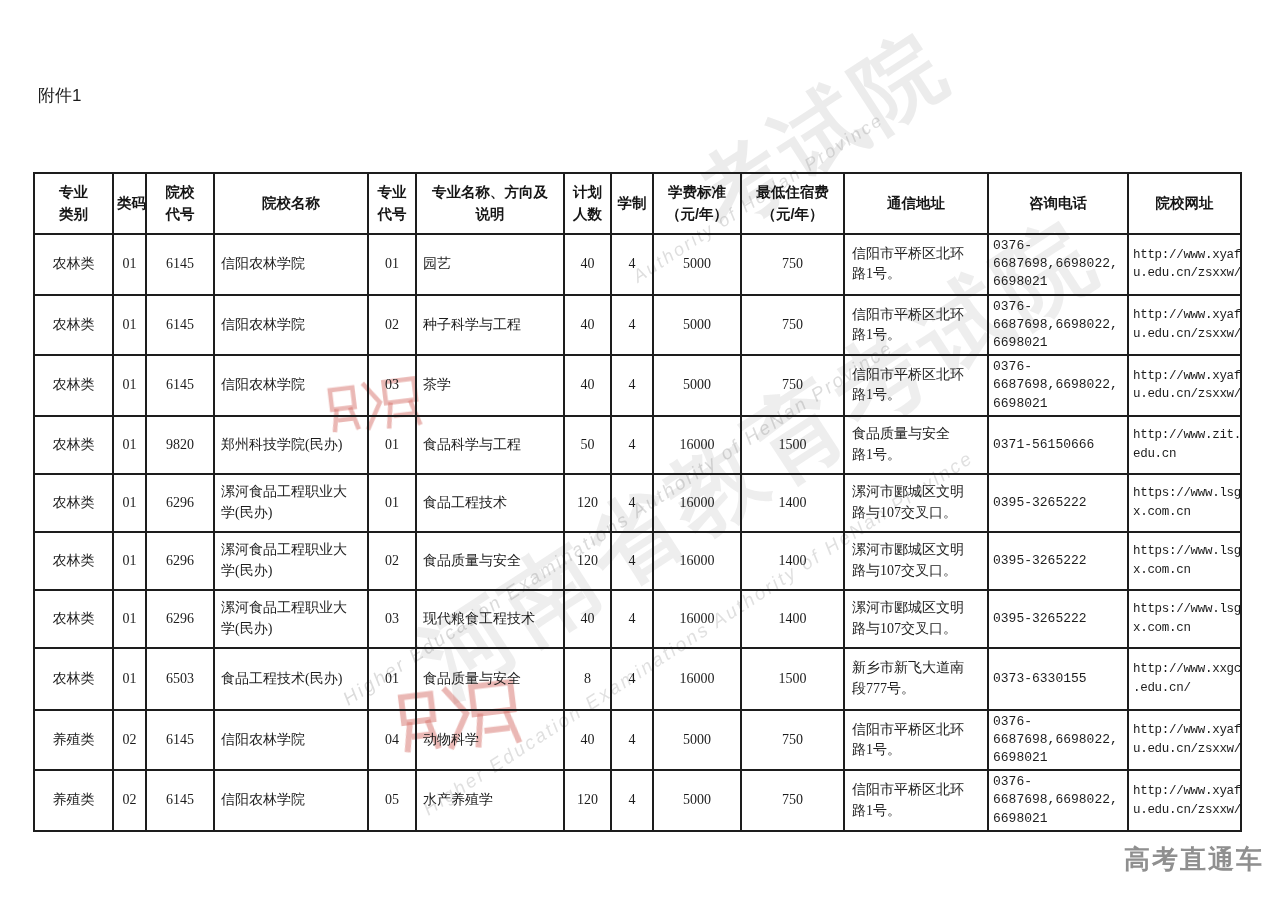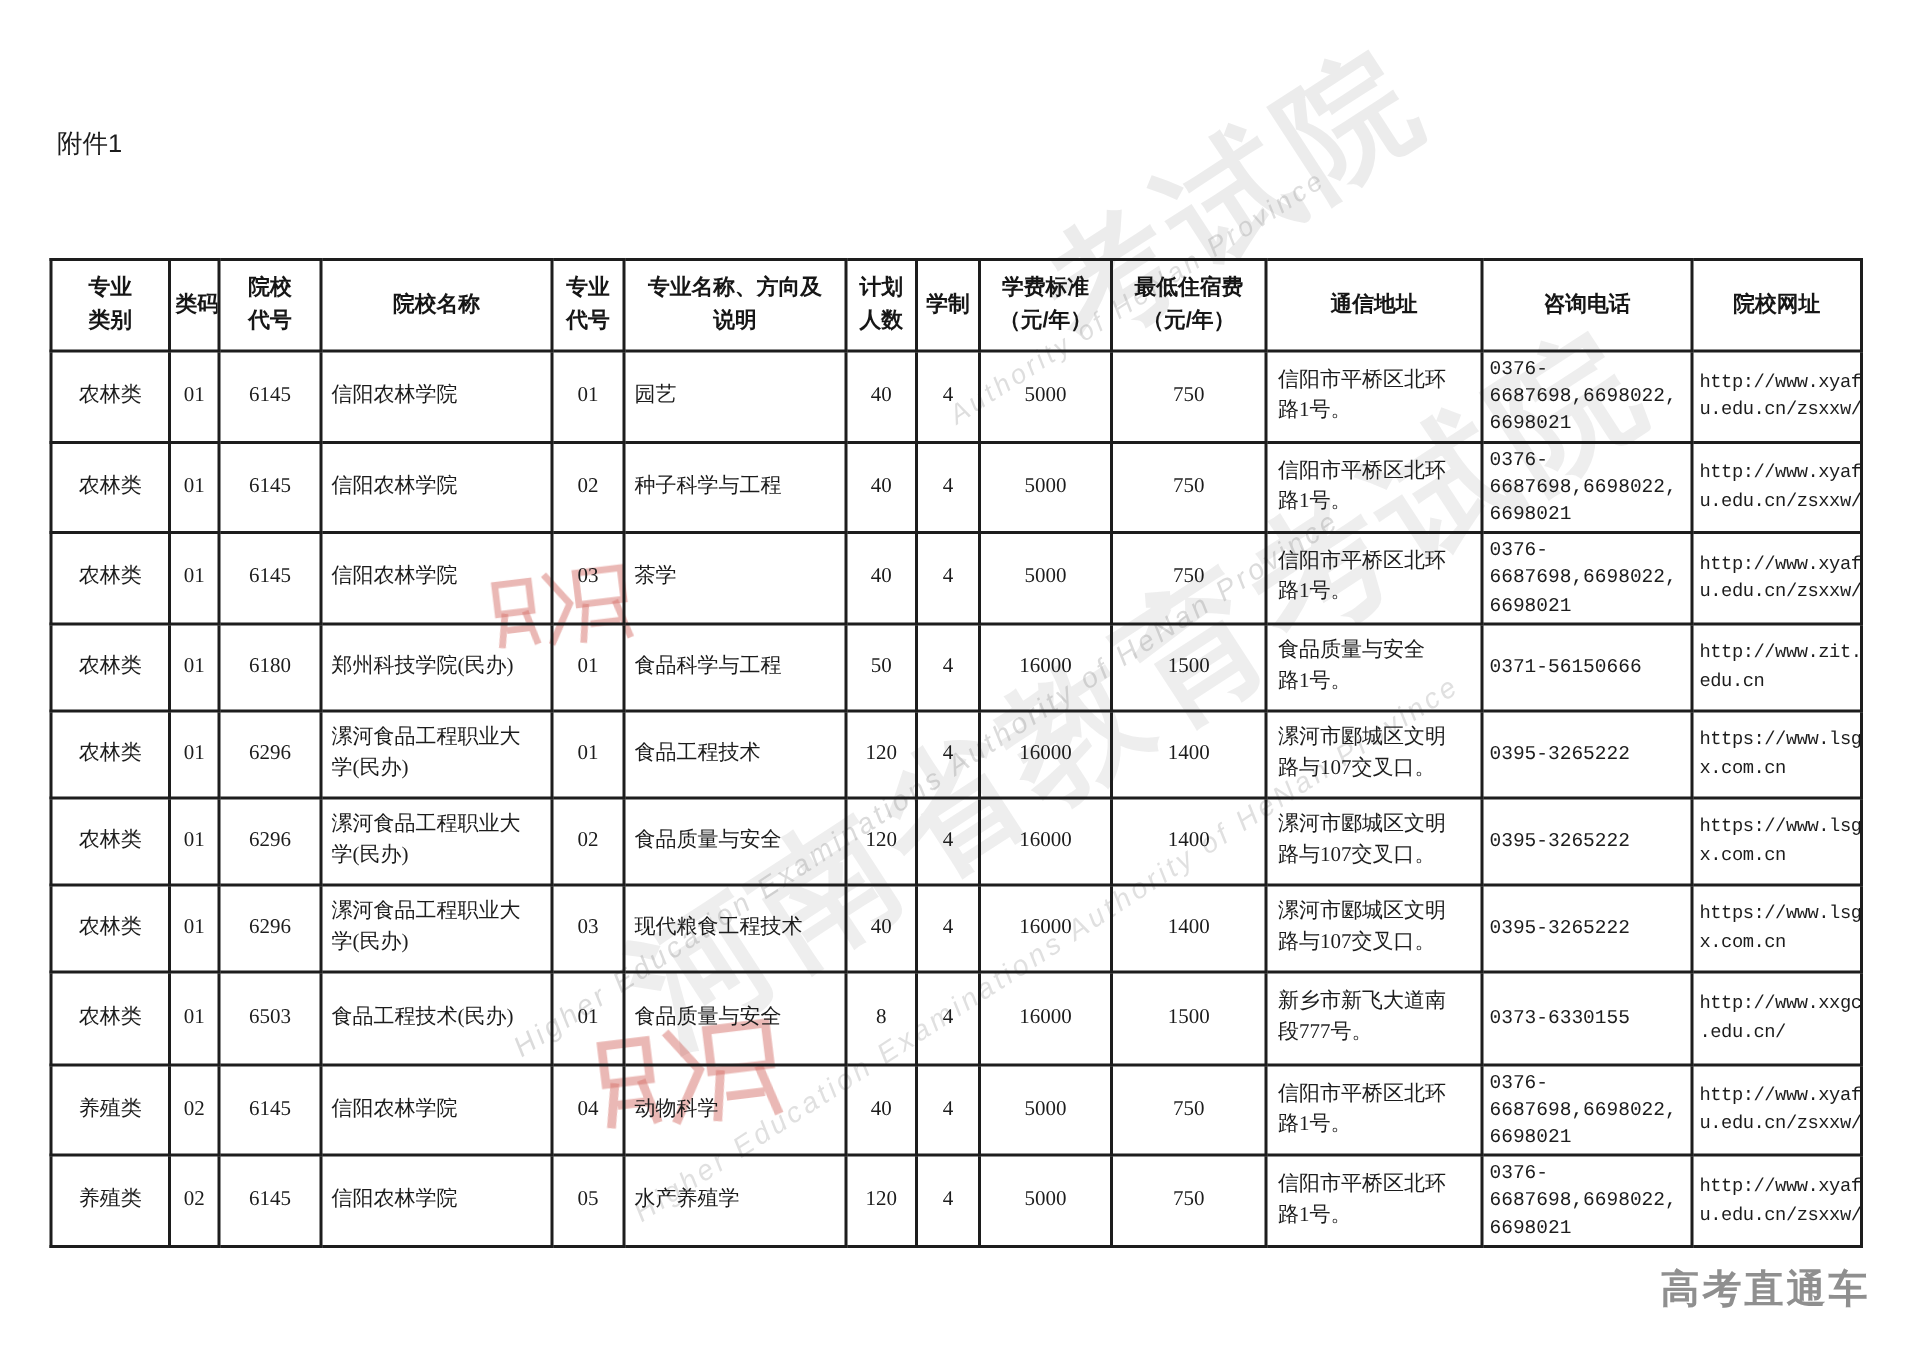--- a/index.html
+++ b/index.html
@@ -62,21 +62,21 @@
            font-size:13px; line-height:1.4; }
   td.c12 { text-align:left; padding-left:4px; font-family:"Liberation Mono","DejaVu Sans Mono",monospace;
            font-size:12.5px; letter-spacing:-0.3px; line-height:1.5; }
 
   
   .page-info {
     position:absolute; left:0; top:853px; width:1160px; text-align:center;
     font-size:13.5px; color:#222; z-index:2;
   }
   .brand {
-    position:absolute; right:33px; top:842px; font-size:26px; font-weight:bold;
+    position:absolute; right:16px; top:842px; font-size:26px; font-weight:bold;
     letter-spacing:2px; color:#8f8f8f; z-index:2;
     font-family:"Liberation Sans","DejaVu Sans",sans-serif;
   }
 </style>
 </head>
 <body>
 
 <div class="page">
 
   <div class="wm-layer">
@@ -206,21 +206,21 @@
 路1号。</td>
             <td class="c11">0376-
 6687698,6698022,
 6698021</td>
             <td class="c12">http://www.xyaf
 u.edu.cn/zsxxw/</td>
           </tr>
           <tr>
             <td class="c0">农林类</td>
             <td class="c1">01</td>
-            <td class="c2">6180</td>
+            <td class="c2">9820</td>
             <td class="c3">郑州科技学院(民办)</td>
             <td class="c4">01</td>
             <td class="c5">食品科学与工程</td>
             <td class="c6">50</td>
             <td class="c7">4</td>
             <td class="c8">16000</td>
             <td class="c9">1500</td>
             <td class="c10">食品质量与安全
 路1号。</td>
             <td class="c11">0371-56150666</td>

